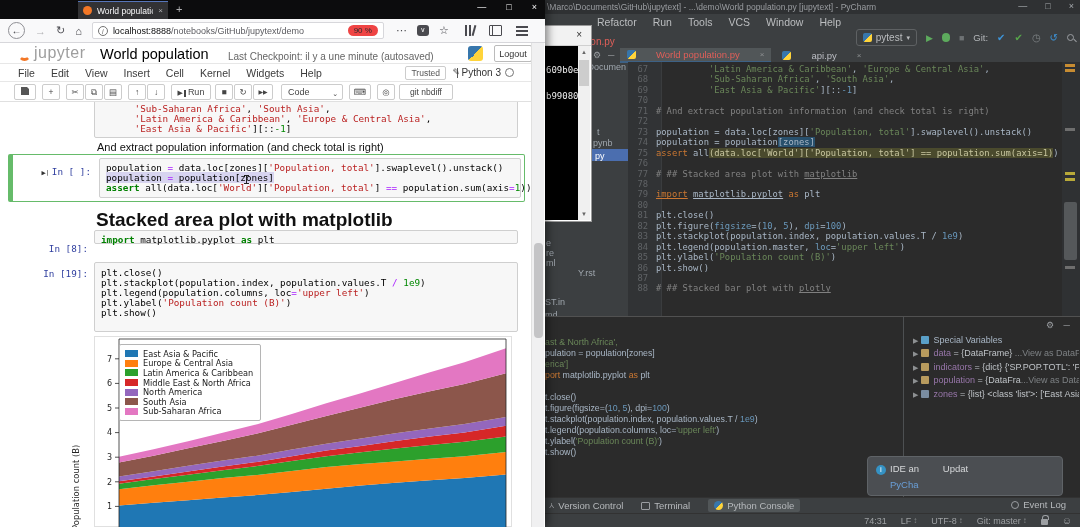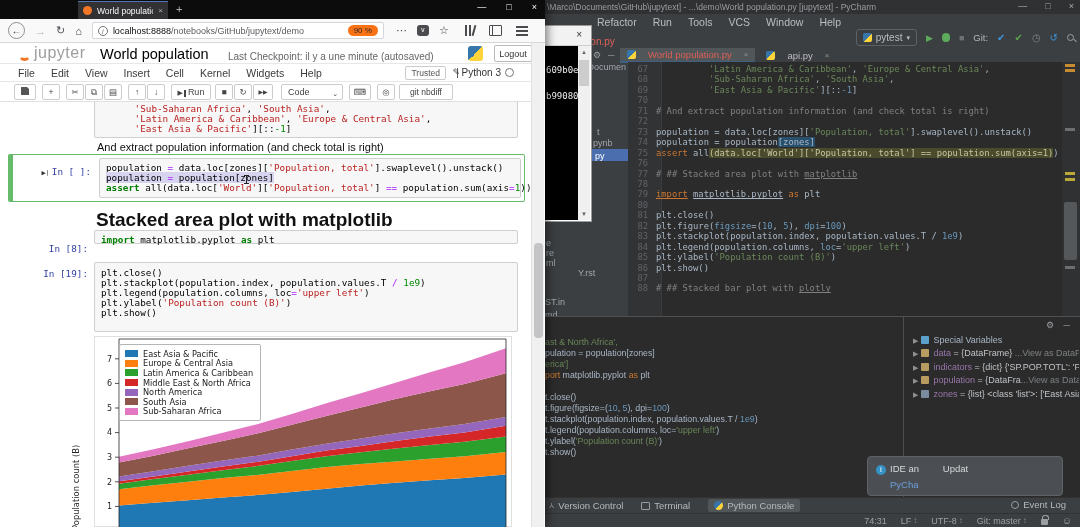--- a/index.html
+++ b/index.html
@@ -21,21 +21,21 @@
   .g-bug{display:inline-block;width:8px;height:9px;border-radius:4px;background:#5dab5d}
   .g-stop{color:#6e7274;font-size:9px}
   .gitlbl{color:#b3b6b9;font-size:9.5px}
   .chk-b{color:#3d94d9;font-size:10px}
   .chk-g{color:#57a64a;font-size:10px}
   .g-clock{color:#7d8184;font-size:10px}
   .g-undo{color:#3d94d9;font-size:10px}
   .g-search{display:inline-block;width:7px;height:7px;border:1.4px solid #9a9da1;border-radius:50%;position:relative}
   .g-search::after{content:"";position:absolute;left:5px;top:5px;width:4px;height:1.4px;background:#9a9da1;transform:rotate(45deg)}
   .pc-tabs{position:absolute;left:620px;top:48px;height:15px;display:flex;gap:4px}
-  .pc-tab{display:flex;align-items:center;gap:12px;padding:0 7px;font-size:9.5px;height:15px}
+  .pc-tab{display:flex;align-items:center;gap:20px;padding:0 7px;font-size:9.5px;height:15px}
   .pc-tab.active{background:#515658;border-bottom:2px solid #3d6185;color:#e05f59}
   .pc-tab.plain{color:#bcbec4}
   .tab-x{color:#8d9092;font-size:8px}
   .proj-gear{position:absolute;left:593px;top:50px;color:#9a9da1;font-size:9px}
   .proj-min{position:absolute;left:608px;top:50px;color:#9a9da1;font-size:9px}
   .tree-item{position:absolute;color:#9fa6ad;font-size:9px;white-space:nowrap}
   .tree-sel{position:absolute;left:590px;width:40px;height:12px;background:#4b6eaf}
   
   .editor{position:absolute;left:628px;top:62px;width:434px;height:254px;background:#2b2b2b;overflow:hidden}
   .ed-gutter{position:absolute;left:0;top:0;width:34px;height:254px;background:#313335;border-right:1px solid #3a3c3e}
@@ -99,21 +99,21 @@
   .ff-newtab{position:absolute;left:176px;top:3px;color:#b1b1b3;font-size:11px}
   .ff-controls{position:absolute;right:8px;top:2px;display:flex;gap:20px;color:#f9f9fa;font-size:9px}
   .ff-nav{position:absolute;left:0;top:19px;width:545px;height:24px;background:#f9f9fa;border-bottom:1px solid #d7d7db;display:flex;align-items:center}
   .nav-ico{color:#4a4a4f;font-size:11px;margin-left:10px}
   .nav-back{width:17px;height:17px;border:1px solid #8f8f94;border-radius:50%;text-align:center;line-height:15px;font-size:10px;color:#3a3a3f;margin-left:8px}
   .nav-fwd{color:#b1b1b3}
   .urlbar{display:flex;align-items:center;margin-left:10px;width:292px;height:17px;background:#fff;border:1px solid #d7d7db;border-radius:2px;padding:0 5px;gap:5px}
   .url-info{width:10px;height:10px;border:1px solid #737373;border-radius:50%;color:#737373;font-size:7px;text-align:center;line-height:9px;font-style:italic}
   .url-text{font-size:9px;color:#0c0c0d;white-space:nowrap;overflow:hidden;flex:1}
   .url-path{color:#5c5c61}
-  .zoom-badge{background:#f97316;border-radius:7px;font-size:8px;color:#2a2a2e;padding:1px 6px}
+  .zoom-badge{background:#ef4444;border-radius:7px;font-size:8px;color:#2a2a2e;padding:1px 6px}
   .pocket{width:12px;height:11px;background:#4a4a4f;border-radius:3px;color:#f9f9fa;font-size:7px;text-align:center;line-height:10px;margin-left:10px}
   .lib-ico{display:flex;gap:2px;margin-left:16px}
   .lib-ico i{display:block;width:2px;height:11px;background:#4a4a4f}
   .lib-ico i:last-child{transform:rotate(15deg)}
   .sidebar-ico{width:13px;height:11px;border:1.4px solid #4a4a4f;border-radius:1px;margin-left:14px;position:relative}
   .sidebar-ico::before{content:"";position:absolute;left:2px;top:0;bottom:0;width:1.4px;background:#4a4a4f}
   .burger{width:12px;height:2px;background:#4a4a4f;box-shadow:0 4px 0 #4a4a4f,0 -4px 0 #4a4a4f;margin-left:14px;margin-right:10px}
 
   
   .jp-header{position:absolute;left:0;top:43px;width:532px;height:21px;background:#fff;border-bottom:1px solid #e7e7e7}
@@ -270,21 +270,21 @@
           <div class="ed-row mono" style="top: 75.15px;"><span class="ed-ln">74</span><span class="ed-code"><span class="tk-v">population </span><span class="tk-o">=</span><span class="tk-v"> population</span><span class="tk-occ">[zones]</span></span></div>
           <div class="ed-row mono" style="top: 85.6px;"><span class="ed-ln">75</span><span class="ed-code"><span class="tk-k">assert</span><span class="tk-v"> all</span><span class="tk-sel">(data.loc['World']['Population, total'] == population.sum(axis=1)</span><span class="tk-v">)</span></span></div>
           <div class="ed-row mono" style="top: 96.05px;"><span class="ed-ln">76</span><span class="ed-code"></span></div>
           <div class="ed-row mono" style="top: 106.5px;"><span class="ed-ln">77</span><span class="ed-code"><span class="tk-c"># ## Stacked area plot with </span><span class="tk-cu">matplotlib</span></span></div>
           <div class="ed-row mono" style="top: 116.95px;"><span class="ed-ln">78</span><span class="ed-code"></span></div>
           <div class="ed-row mono" style="top: 127.4px;"><span class="ed-ln">79</span><span class="ed-code"><span class="tk-ku">import</span><span class="tk-v"> </span><span class="tk-vu">matplotlib.pyplot</span><span class="tk-v"> </span><span class="tk-k">as</span><span class="tk-v"> plt</span></span></div>
           <div class="ed-row mono" style="top: 137.85px;"><span class="ed-ln">80</span><span class="ed-code"></span></div>
           <div class="ed-row mono" style="top: 148.3px;"><span class="ed-ln">81</span><span class="ed-code"><span class="tk-v">plt.close()</span></span></div>
           <div class="ed-row mono" style="top: 158.75px;"><span class="ed-ln">82</span><span class="ed-code"><span class="tk-v">plt.figure(</span><span class="tk-p">figsize</span><span class="tk-o">=</span><span class="tk-v">(</span><span class="tk-n">10</span><span class="tk-v">, </span><span class="tk-n">5</span><span class="tk-v">), </span><span class="tk-p">dpi</span><span class="tk-o">=</span><span class="tk-n">100</span><span class="tk-v">)</span></span></div>
           <div class="ed-row mono" style="top: 169.2px;"><span class="ed-ln">83</span><span class="ed-code"><span class="tk-v">plt.stackplot(population.index, population.values.T </span><span class="tk-o">/</span><span class="tk-v"> </span><span class="tk-n">1e9</span><span class="tk-v">)</span></span></div>
-          <div class="ed-row mono" style="top: 179.65px;"><span class="ed-ln">84</span><span class="ed-code"><span class="tk-v">plt.legend(population.columns, </span><span class="tk-p">loc</span><span class="tk-o">=</span><span class="tk-s">'upper left'</span><span class="tk-v">)</span></span></div>
+          <div class="ed-row mono" style="top: 179.65px;"><span class="ed-ln">84</span><span class="ed-code"><span class="tk-v">plt.legend(population.master, </span><span class="tk-p">loc</span><span class="tk-o">=</span><span class="tk-s">'upper left'</span><span class="tk-v">)</span></span></div>
           <div class="ed-row mono" style="top: 190.1px;"><span class="ed-ln">85</span><span class="ed-code"><span class="tk-v">plt.ylabel(</span><span class="tk-s">'Population count (B)'</span><span class="tk-v">)</span></span></div>
           <div class="ed-row mono" style="top: 200.55px;"><span class="ed-ln">86</span><span class="ed-code"><span class="tk-v">plt.show()</span></span></div>
           <div class="ed-row mono" style="top: 211px;"><span class="ed-ln">87</span><span class="ed-code"></span></div>
           <div class="ed-row mono" style="top: 221.45px;"><span class="ed-ln">88</span><span class="ed-code"><span class="tk-c"># ## Stacked bar plot with </span><span class="tk-cu">plotly</span></span></div>
         </div>
     </div>
     <div class="stripe">
       <div class="mark" style="top:2px;background:#c78c32"></div>
       <div class="mark" style="top:7px;background:#c78c32"></div>
       <div class="mark" style="top:66px;background:#6e6e6e"></div>

